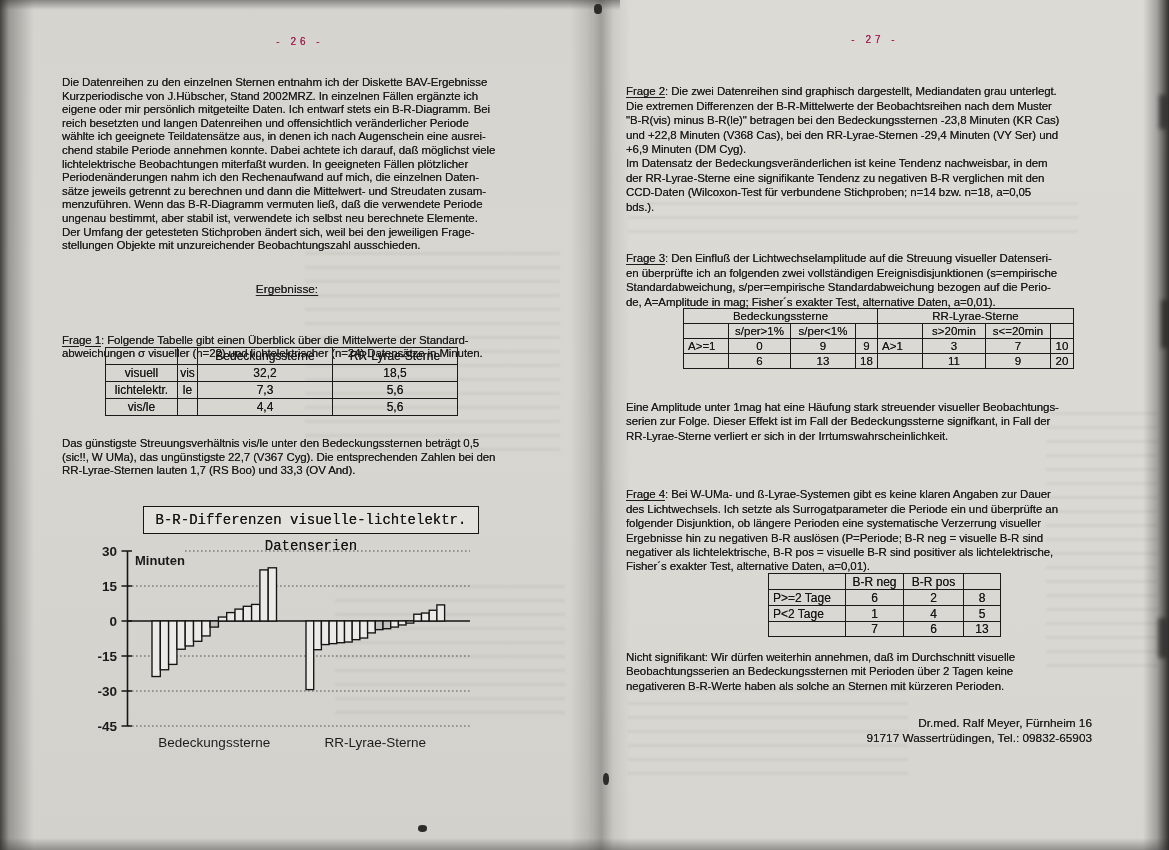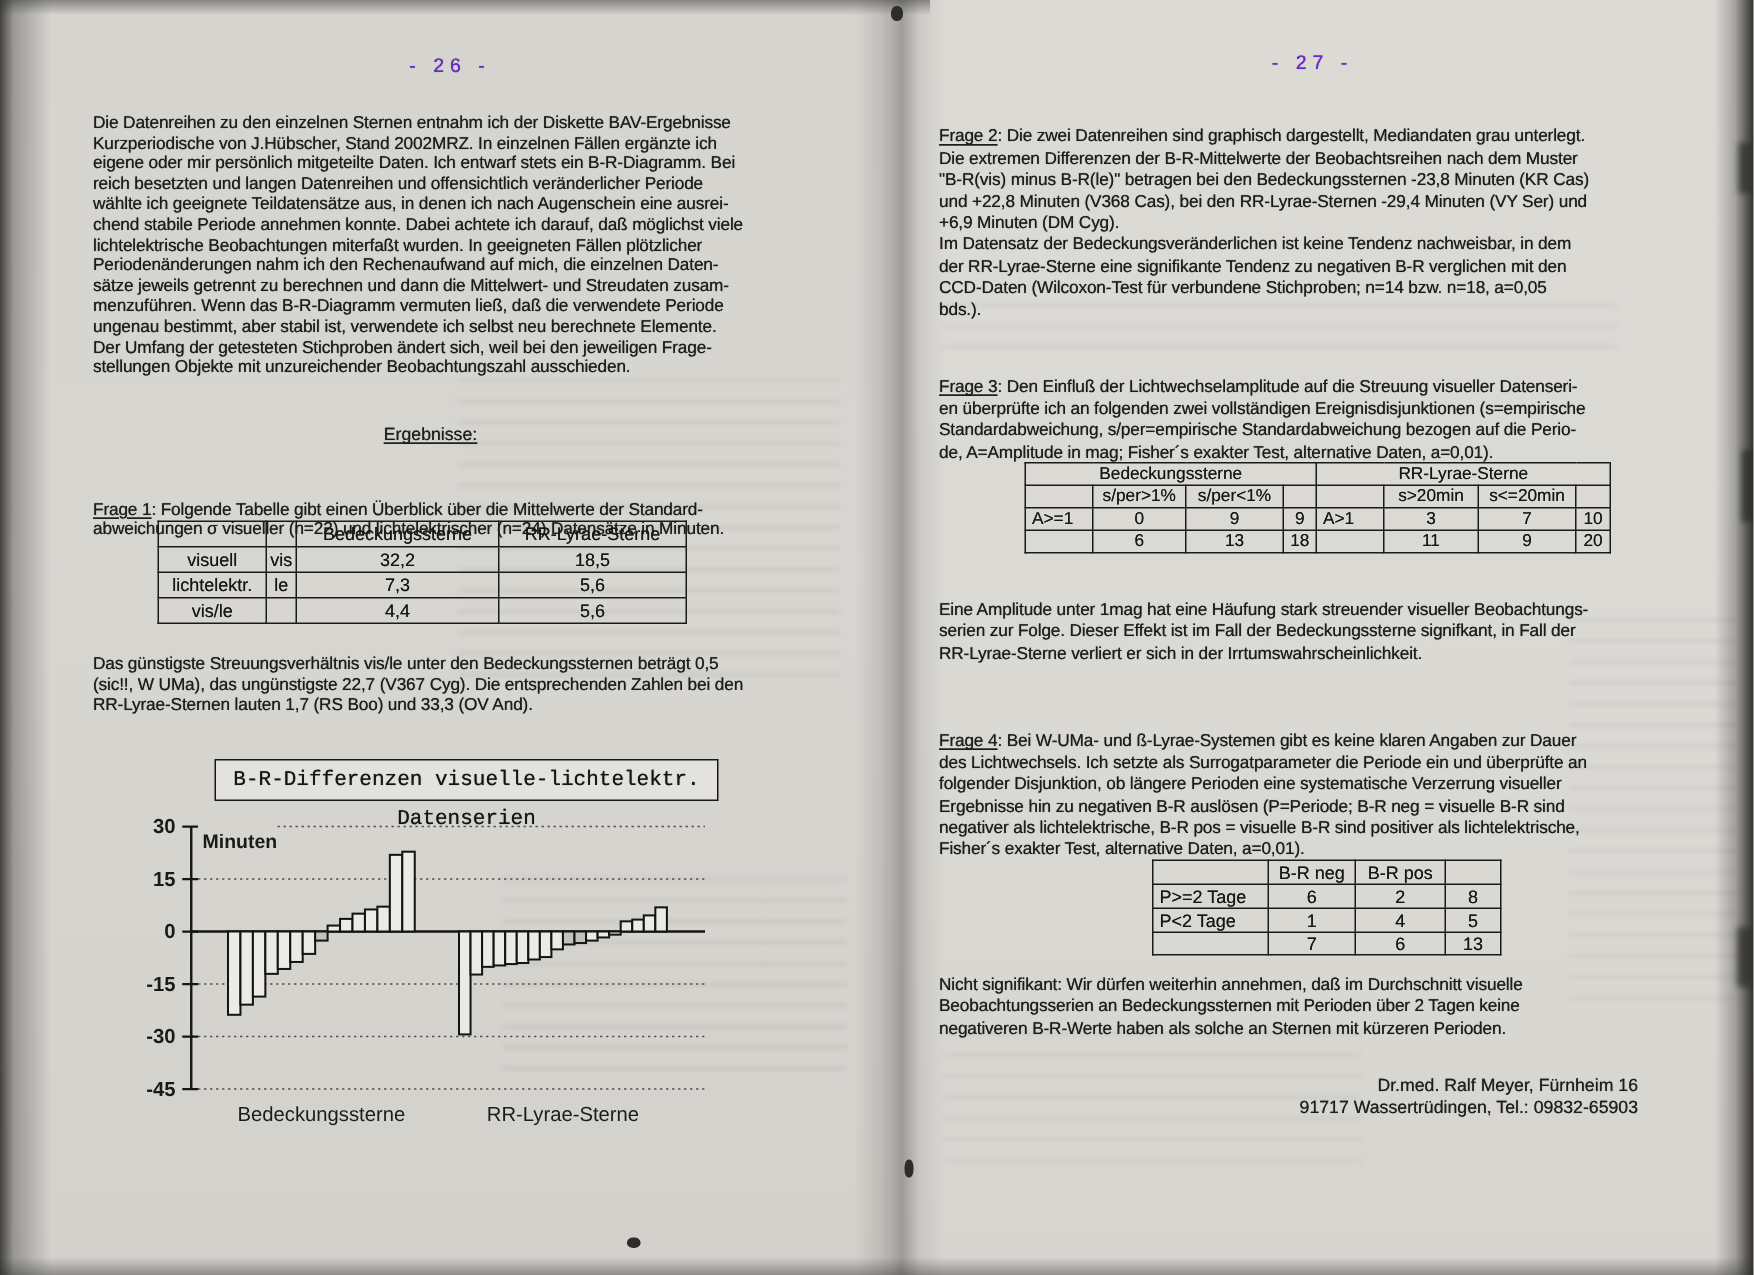--- a/index.html
+++ b/index.html
@@ -14,21 +14,21 @@
     background:linear-gradient(180deg,#d6d4cf 0%,#d8d6d1 45%,#d3d1cc 100%);}
   .pagetint-right{left:592px;top:0;width:577px;height:850px;
     background:linear-gradient(180deg,#dcdad5 0%,#dbd9d4 55%,#d7d5d0 100%);}
   .para{
     font-size:11.5px;letter-spacing:-0.1px;line-height:13.6px;
     white-space:pre-line;color:#1c1c1c;
     text-shadow:0 0 0.5px rgba(25,25,25,0.85);
   }
   .para.rp{line-height:14.4px;}
   .u{text-decoration:underline;text-underline-offset:2px;}
-  .pagenum{font-size:13px;letter-spacing:4px;color:#6d28d9;text-shadow:0 0 0.5px rgba(25,25,25,0.8);}
+  .pagenum{font-size:10px;letter-spacing:4px;color:#be185d;text-shadow:0 0 0.5px rgba(25,25,25,0.8);}
   .heading-center{width:450px;text-align:center;font-size:11.8px;
     text-shadow:0 0 0.5px rgba(25,25,25,0.85);}
   table.scantab{border-collapse:collapse;table-layout:fixed;
     font-size:12px;color:#161616;text-shadow:0 0 0.4px rgba(25,25,25,0.8);}
   table.scantab td{border:1.5px solid #1a1a1a;text-align:center;
     padding:0 2px;overflow:hidden;white-space:nowrap;}
   table.scantab td.lbl{text-align:left;padding-left:4px;}
   #frage3-table{font-size:11.5px;}
   .titlebox{
     border:1.6px solid #161616;background:rgba(238,236,232,0.55);

